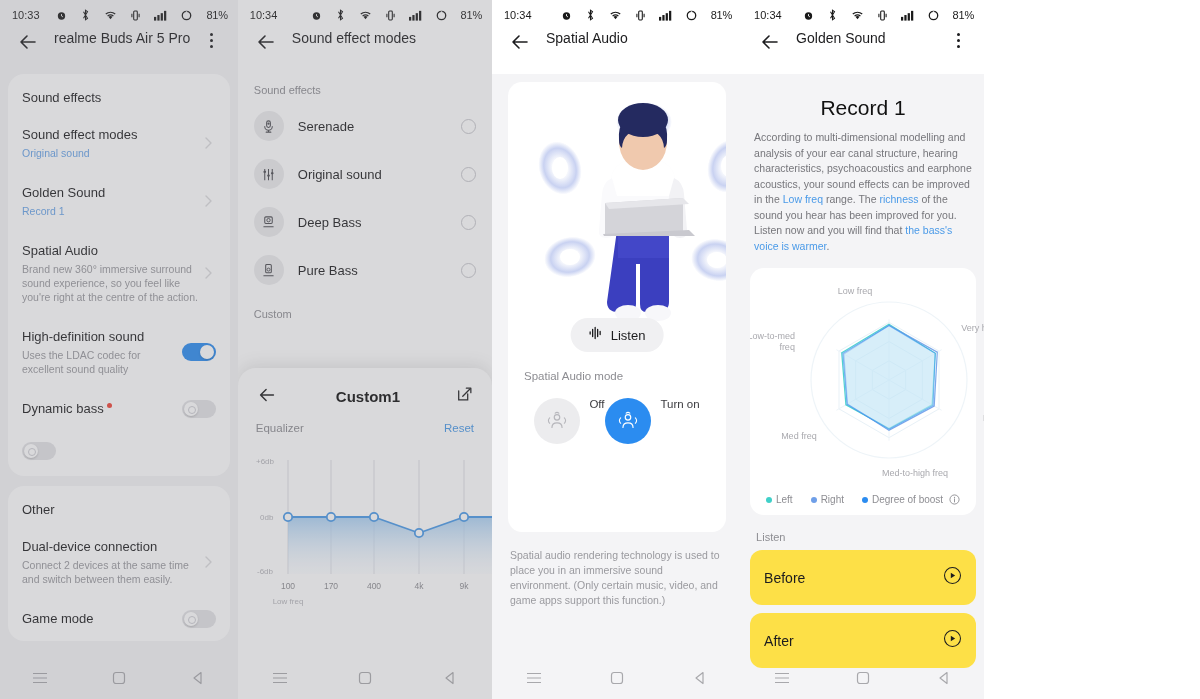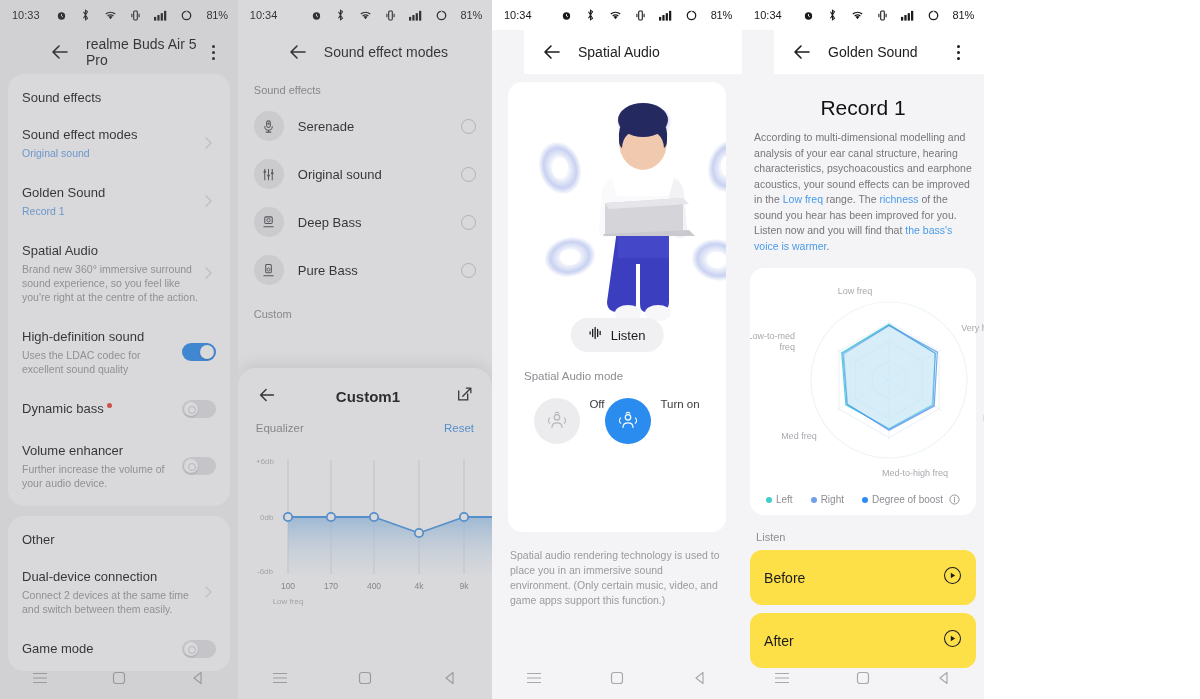--- a/index.html
+++ b/index.html
@@ -22,21 +22,21 @@
     height: 30px; display: flex; align-items: center;
     justify-content: space-between; padding: 0 10px 0 12px;
     font-size: 11px; color: #1a1a1a; font-weight: 500;
   }
   .status-right { display: flex; align-items: flex-end; gap: 14px; }
   .sicon { display: inline-flex; align-items: center; }
   .sicon svg { display: block; }
   .batt-pct { font-size: 11px; letter-spacing: -0.2px; }
 
   
-  .appbar { height: 44px; display: flex; align-items: center; padding: 0 16px; margin-left: 32px; }
+  .appbar { height: 44px; display: flex; align-items: flex-start; padding: 0 16px; }
   .backarrow { width: 24px; height: 24px; flex: 0 0 24px; cursor: pointer; }
   .appbar-title { font-size: 14px; color: #1c1c1e; margin-left: 14px; font-weight: 400; }
   .kebab { margin-left: auto; width: 20px; height: 20px; display: flex;
            flex-direction: column; align-items: center; justify-content: center; gap: 3px; cursor: pointer; }
   .kebab i { width: 3px; height: 3px; border-radius: 50%; background: #1c1c1e; display: block; }
 
   
   .card { background: #fff; border-radius: 16px; margin: 0 8px 10px 8px; }
   .sect-title { font-size: 13px; color: #1c1c1e; padding: 16px 14px 10px 14px; font-weight: 400; }
   .row { display: flex; align-items: flex-start; padding: 11px 14px 13px 14px; position: relative; cursor: pointer; }
@@ -235,24 +235,20 @@
       <div class="row">
         <div class="row-main">
           <div class="row-title"><span>Dynamic bass</span><span class="dot-badge"></span></div>
         </div>
         <span class="toggle off">
             <span class="knob"></span>
           </span>
       </div>
 
       <div class="row" style="padding-bottom:16px">
-        <div class="row-main">
-          <div class="row-title">Volume enhancer</div>
-          <div class="row-sub">Further increase the volume of your audio device.</div>
-        </div>
         <span class="toggle off">
             <span class="knob"></span>
           </span>
       </div>
     </div>
 
     <div class="card">
       <div class="sect-title">Other</div>
       <div class="row">
         <div class="row-main">

